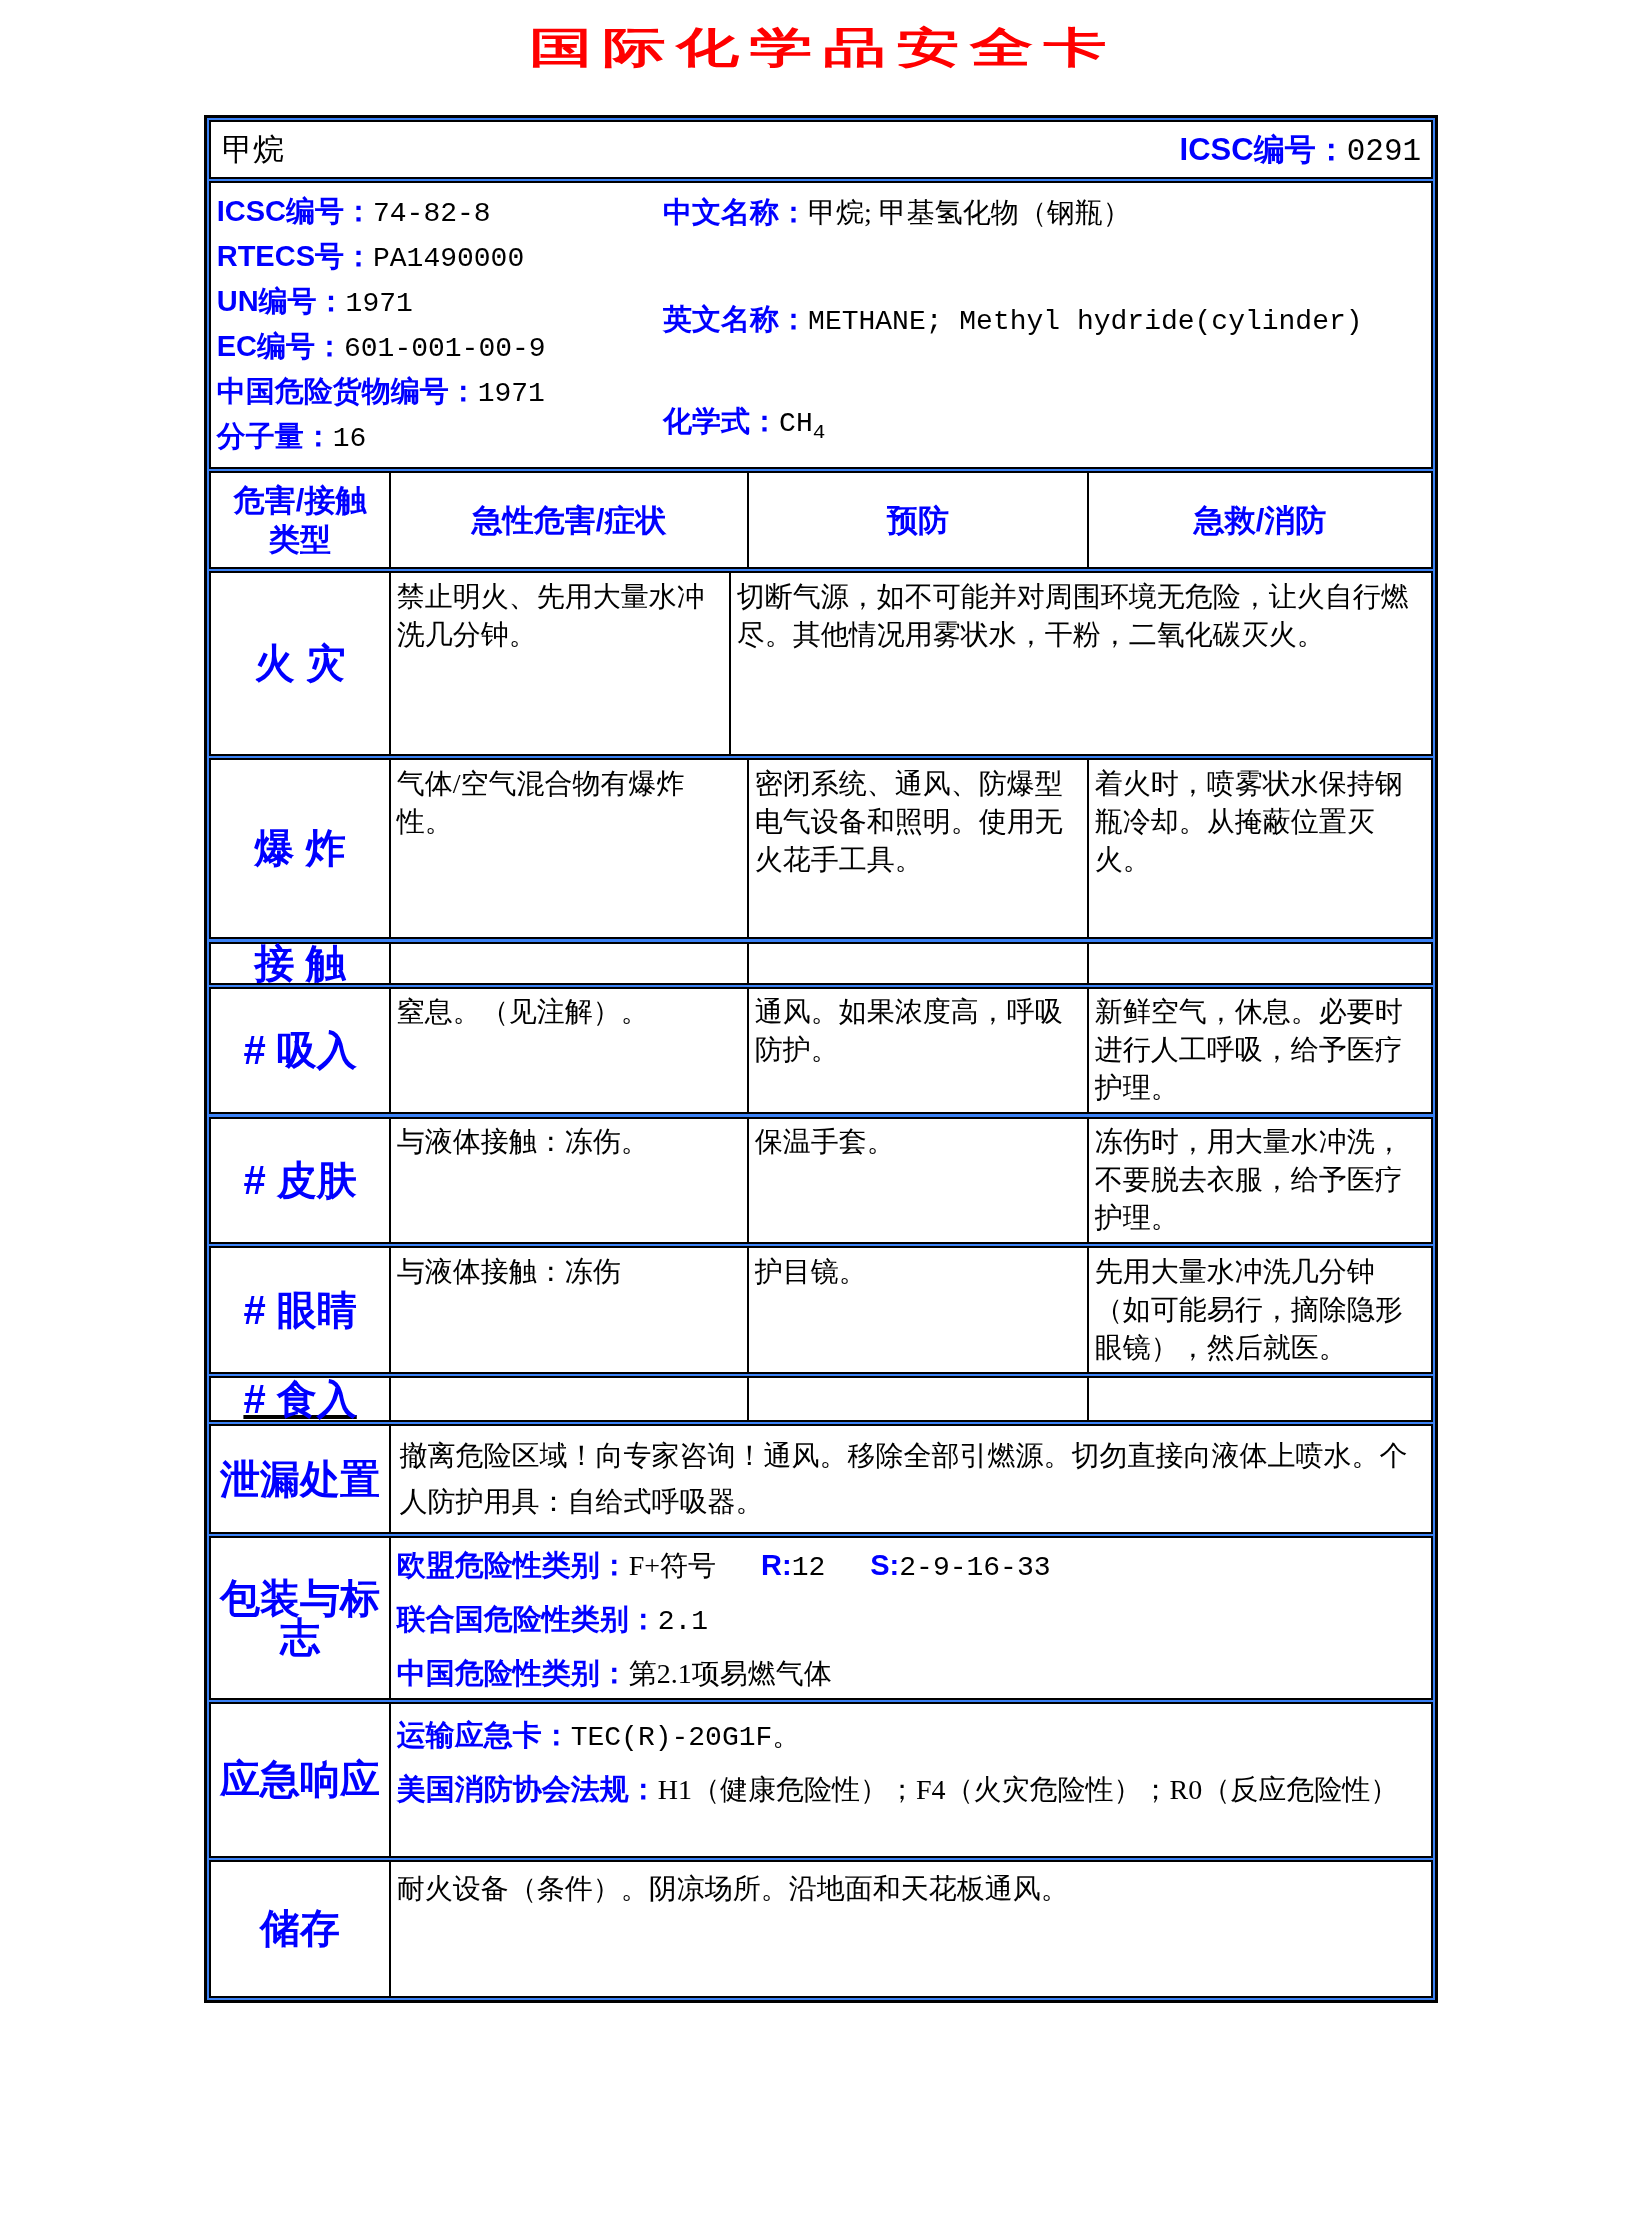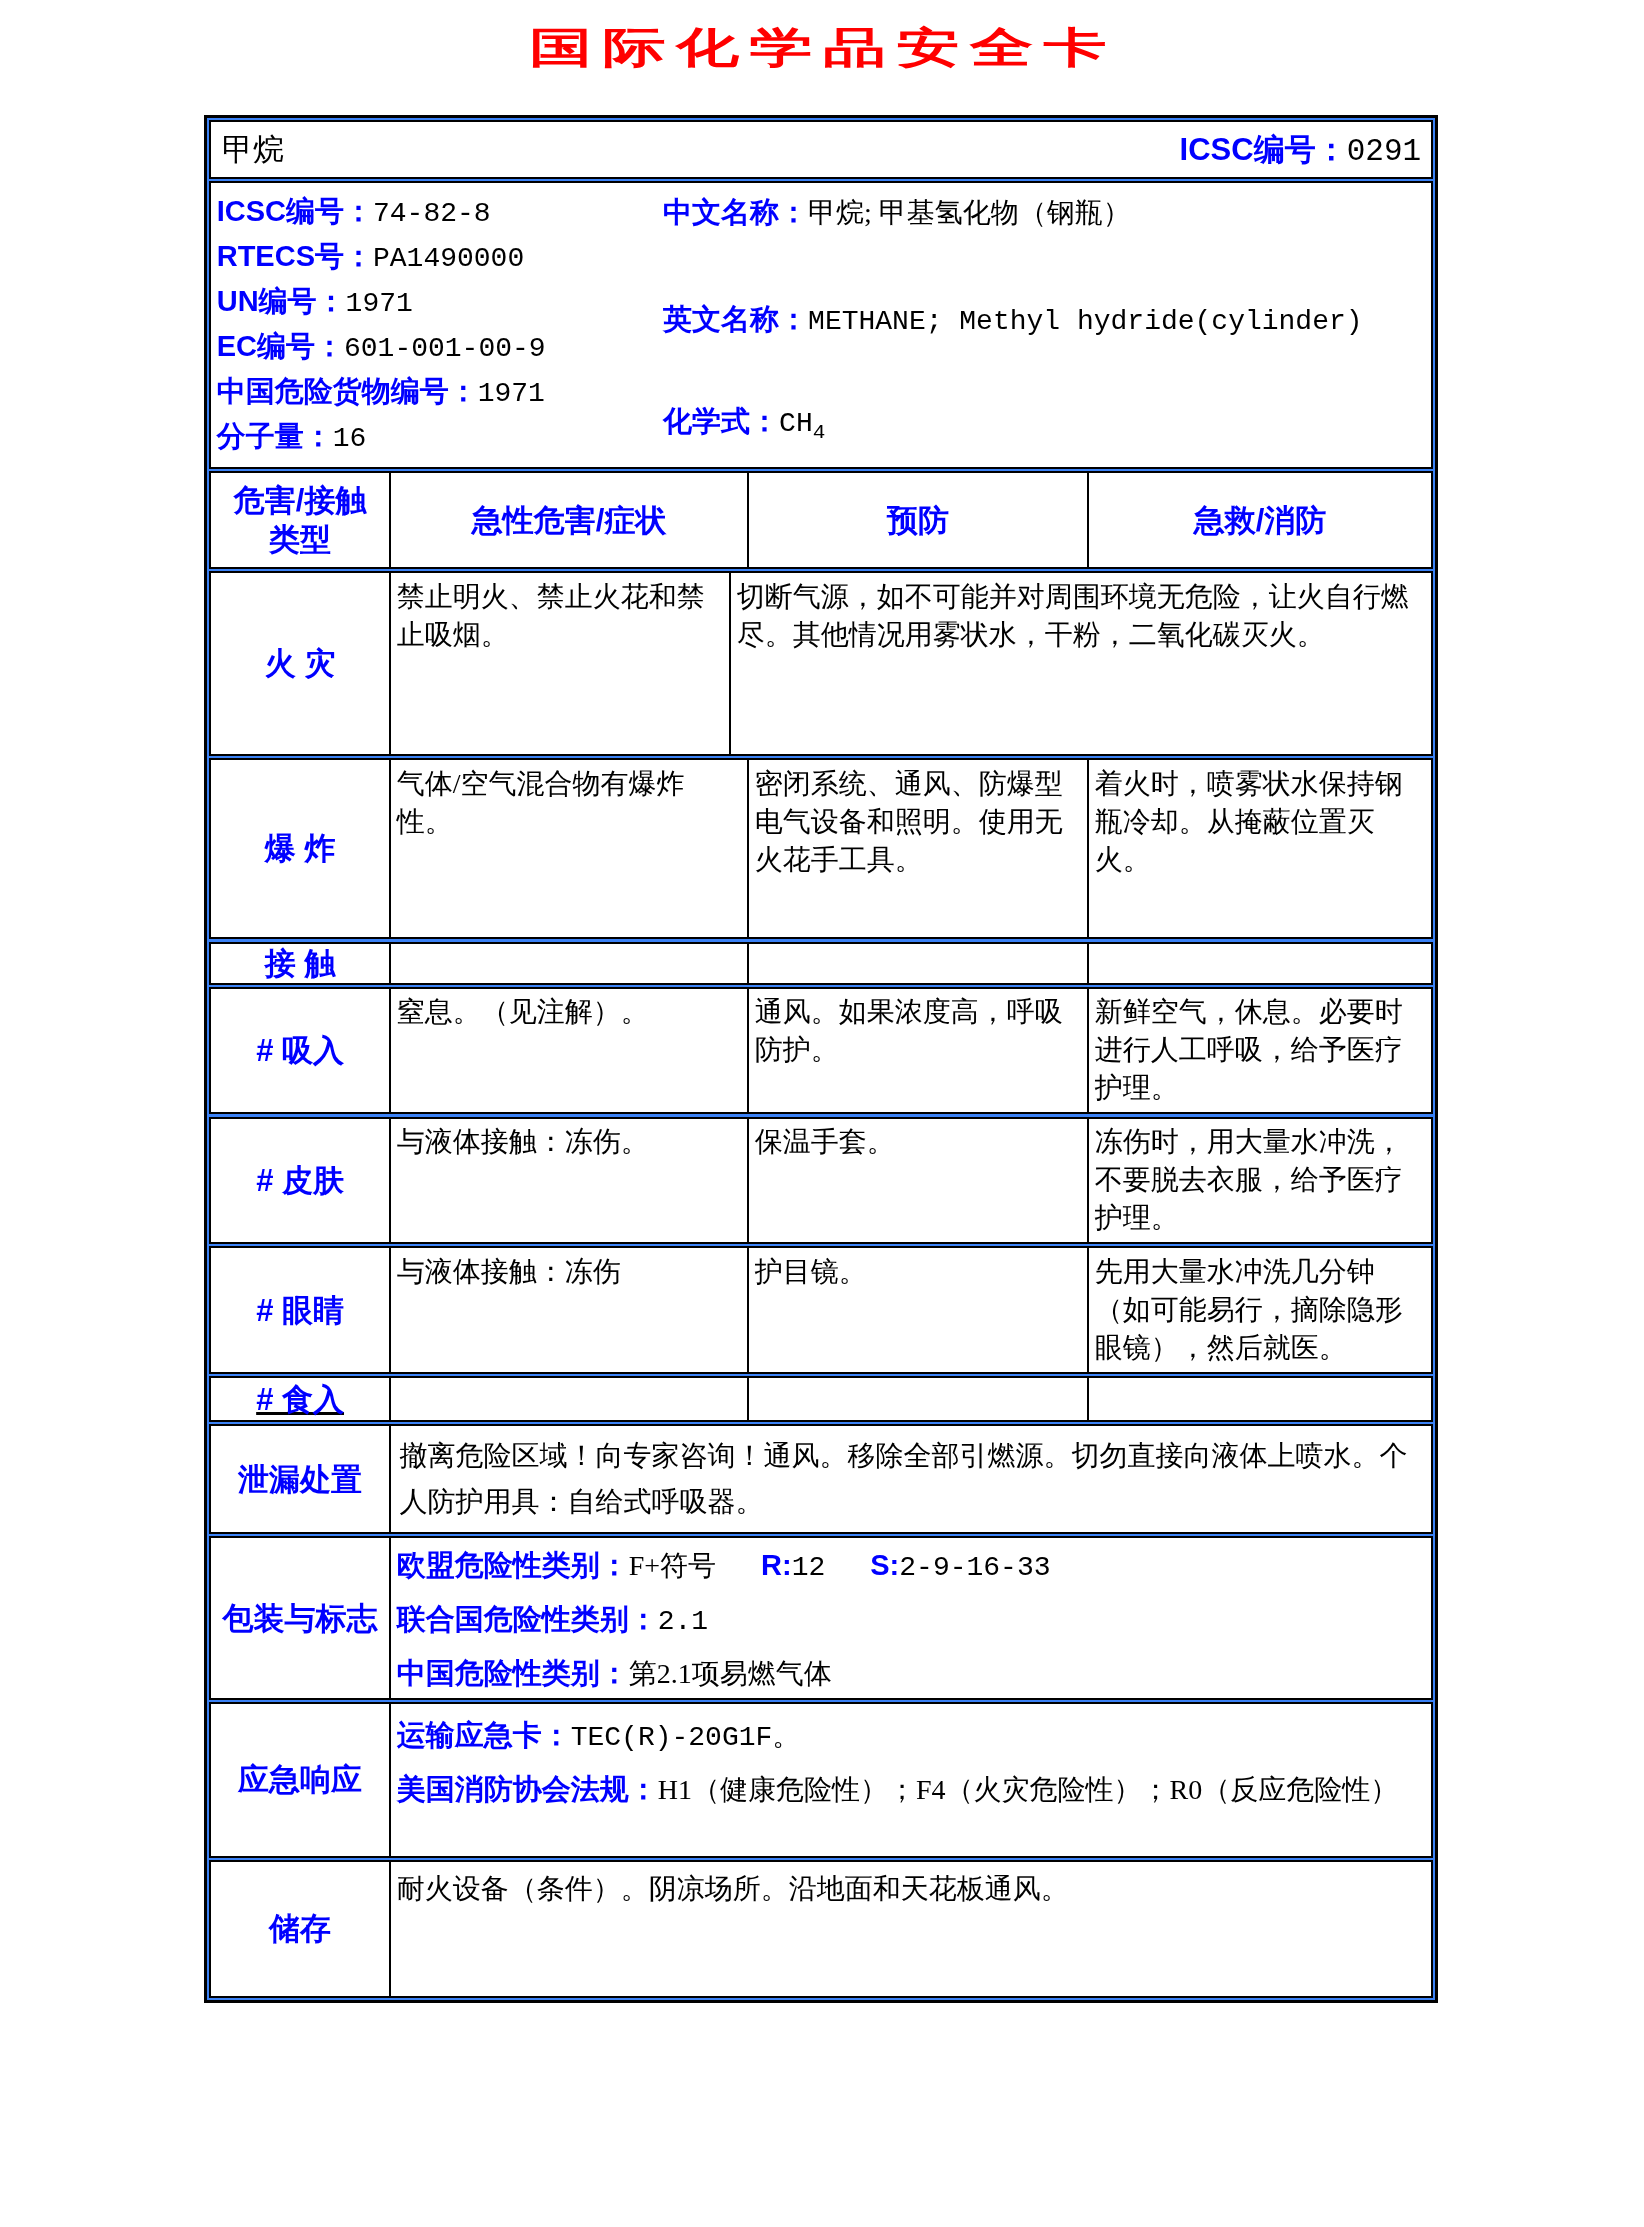--- a/index.html
+++ b/index.html
@@ -38,21 +38,21 @@
   .cwide { flex: 1 1 auto; }
   
   .lbl {
     color: #0000FF; font-weight: bold;
     font-family: "Liberation Sans", sans-serif;
   }
   .mono { font-family: "Liberation Mono", monospace; }
   .content { padding: 4.2px 7px 5.6px 5.6px; font-size: 28px; line-height: 38px; }
   .labelcell {
     display: flex; align-items: center; justify-content: center;
-    text-align: center; font-size: 31px; line-height: 39px;
+    text-align: center; font-size: 40px; line-height: 39px;
     color: #0000FF; font-weight: bold;
     font-family: "Liberation Sans", sans-serif;
     white-space: pre-line;
   }
   
   .s-titlebar { min-height: 59px; }
   .titlebar-inner {
     flex: 1 1 auto; display: flex; justify-content: space-between;
     align-items: center; padding: 0 9.8px 0 11px;
   }
@@ -131,21 +131,21 @@
   <div class="sec s-header">
     <div class="cell c1 labelcell">危害/接触
 类型</div>
     <div class="cell c2 labelcell">急性危害/症状</div>
     <div class="cell c3 labelcell">预防</div>
     <div class="cell c4 labelcell">急救/消防</div>
   </div>
 
   <div class="sec s-fire">
     <div class="cell c1 labelcell">火 灾</div>
-    <div class="cell c3 content">禁止明火、禁止火花和禁止吸烟。</div>
+    <div class="cell c3 content">禁止明火、先用大量水冲洗几分钟。</div>
     <div class="cell c4 content">切断气源，如不可能并对周围环境无危险，让火自行燃尽。其他情况用雾状水，干粉，二氧化碳灭火。</div>
   </div>
 
   <div class="sec s-explosion">
     <div class="cell c1 labelcell">爆 炸</div>
     <div class="cell c2 content">气体/空气混合物有爆炸性。</div>
     <div class="cell c3 content">密闭系统、通风、防爆型电气设备和照明。使用无火花手工具。</div>
     <div class="cell c4 content">着火时，喷雾状水保持钢瓶冷却。从掩蔽位置灭火。</div>
   </div>
 

